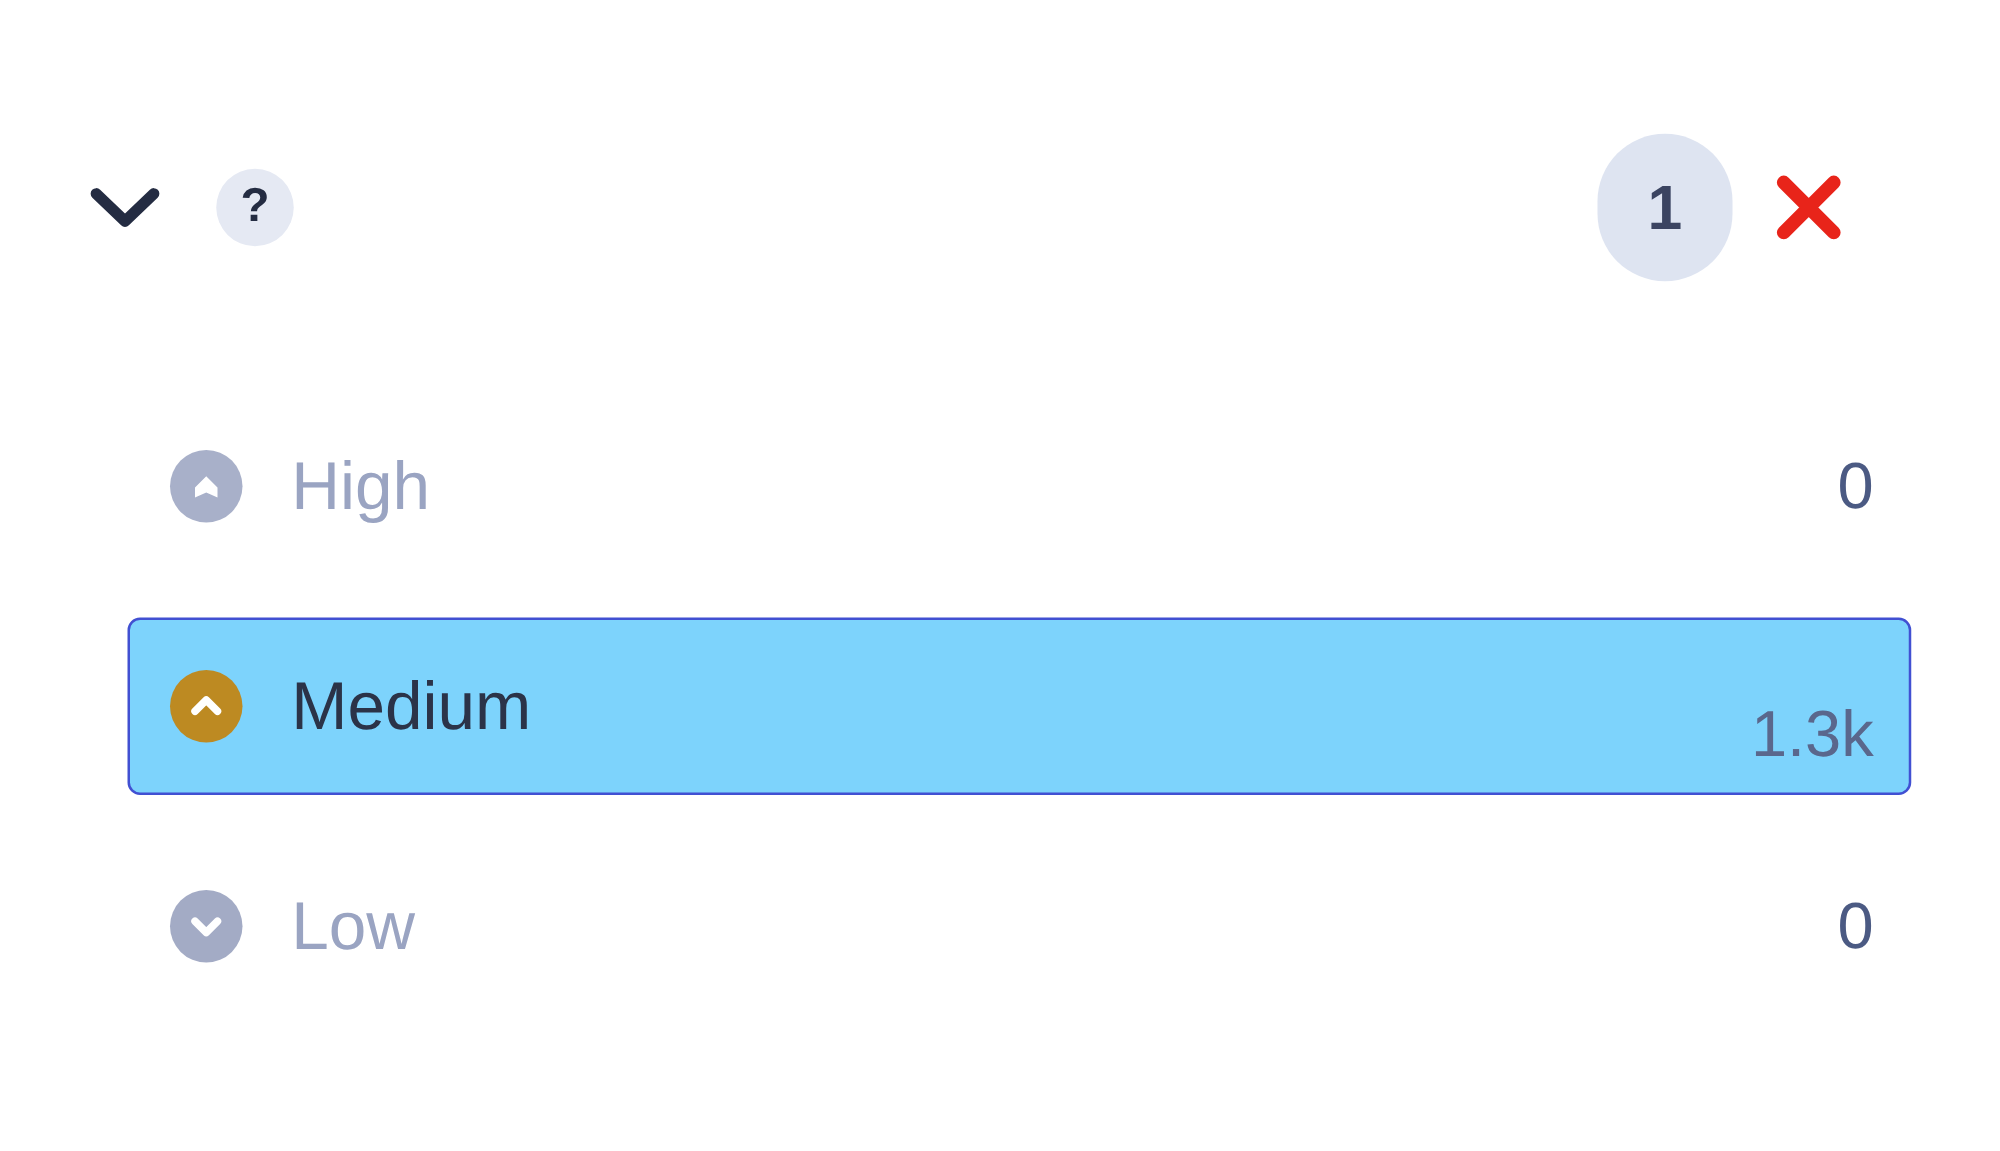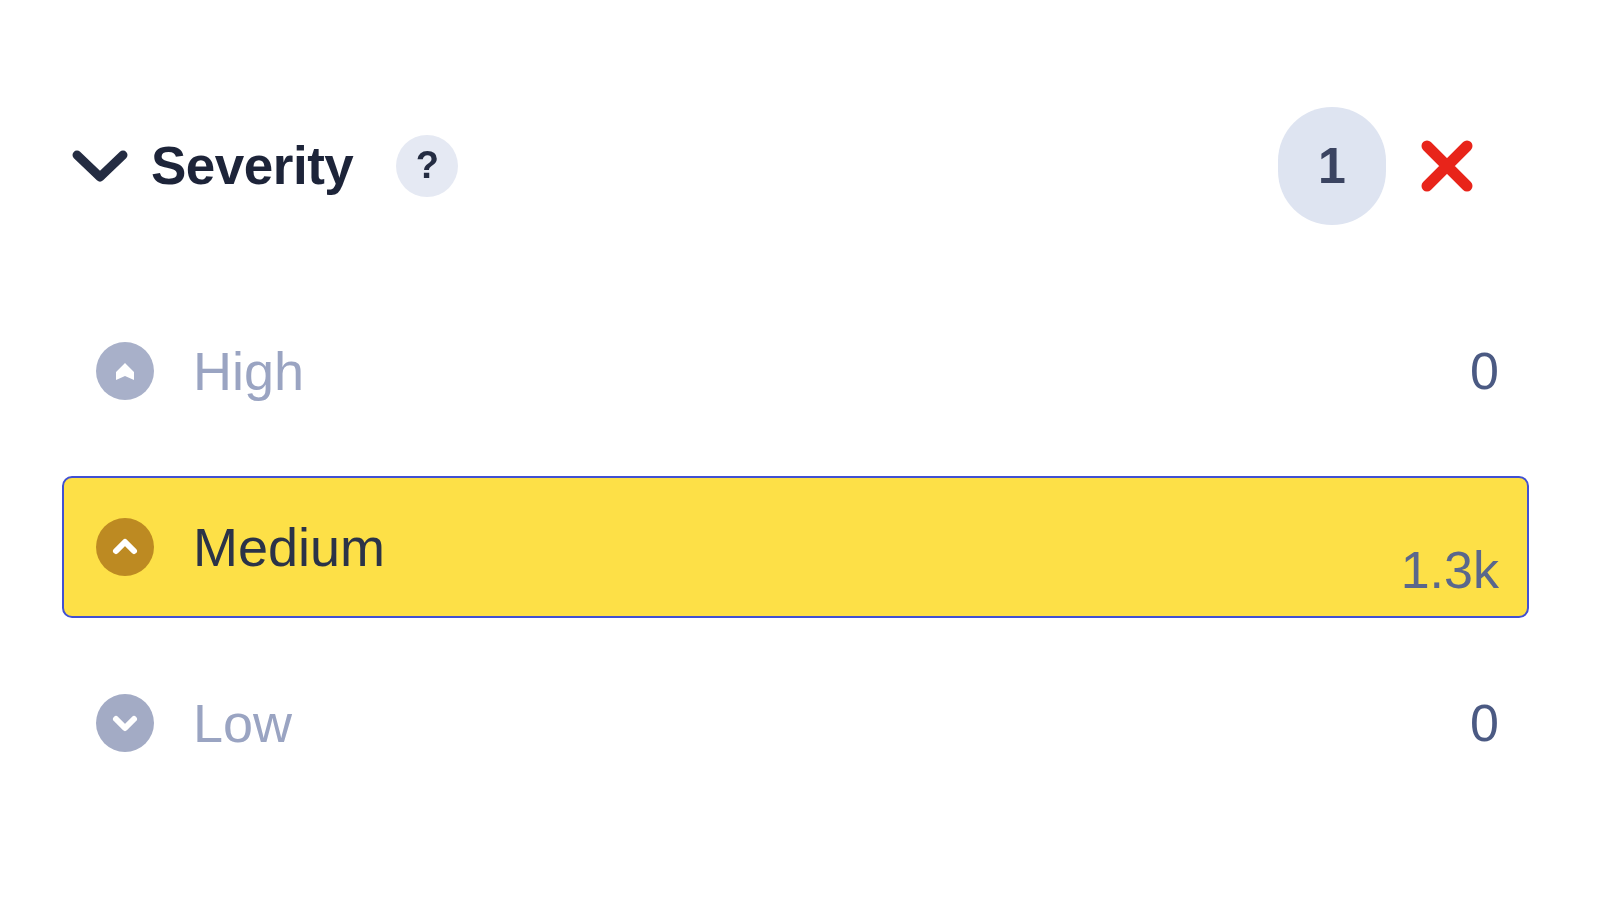--- a/index.html
+++ b/index.html
@@ -99,36 +99,36 @@
     margin-left: 18px;
     display: flex;
     align-items: center;
     justify-content: center;
     flex: 0 0 auto;
     cursor: pointer;
   }
   .clear-button svg { display: block; }
 
   
-  .options { position: absolute; left: 0; top: 300px; width: 1591px; }
+  .options { position: absolute; left: 0; top: 318px; width: 1591px; padding-left: 40px; }
 
   .option-row {
     position: relative;
     height: 142px;
     margin: 0 62px;
     display: flex;
     align-items: center;
     padding: 0 28px 0 32px;
     border: 2px solid transparent;
     border-radius: 10px;
     cursor: pointer;
   }
 
   .option-row.selected {
-    background: #fde047;
+    background: #7dd3fc;
     border-color: #4150d2;
   }
 
   .option-row + .option-row { margin-top: 34px; }
 
   .opt-icon {
     width: 58px;
     height: 58px;
     border-radius: 50%;
     display: flex;
@@ -167,21 +167,20 @@
 <div class="panel">
 
   <div class="facet-header">
 
     <div class="collapse-toggle">
       <svg width="56" height="36" viewBox="0 0 56 36" aria-hidden="true">
         <path d="M5 7 L28 29 L51 7" fill="none" stroke="#242c42" stroke-width="9" stroke-linecap="round" stroke-linejoin="round"></path>
       </svg>
     </div>
 
-    <div class="facet-title">Severity</div>
 
     <div class="help-badge">
       <span>?</span>
     </div>
 
     <div class="header-spacer"></div>
 
     <div class="count-badge">
       <span>1</span>
     </div>

